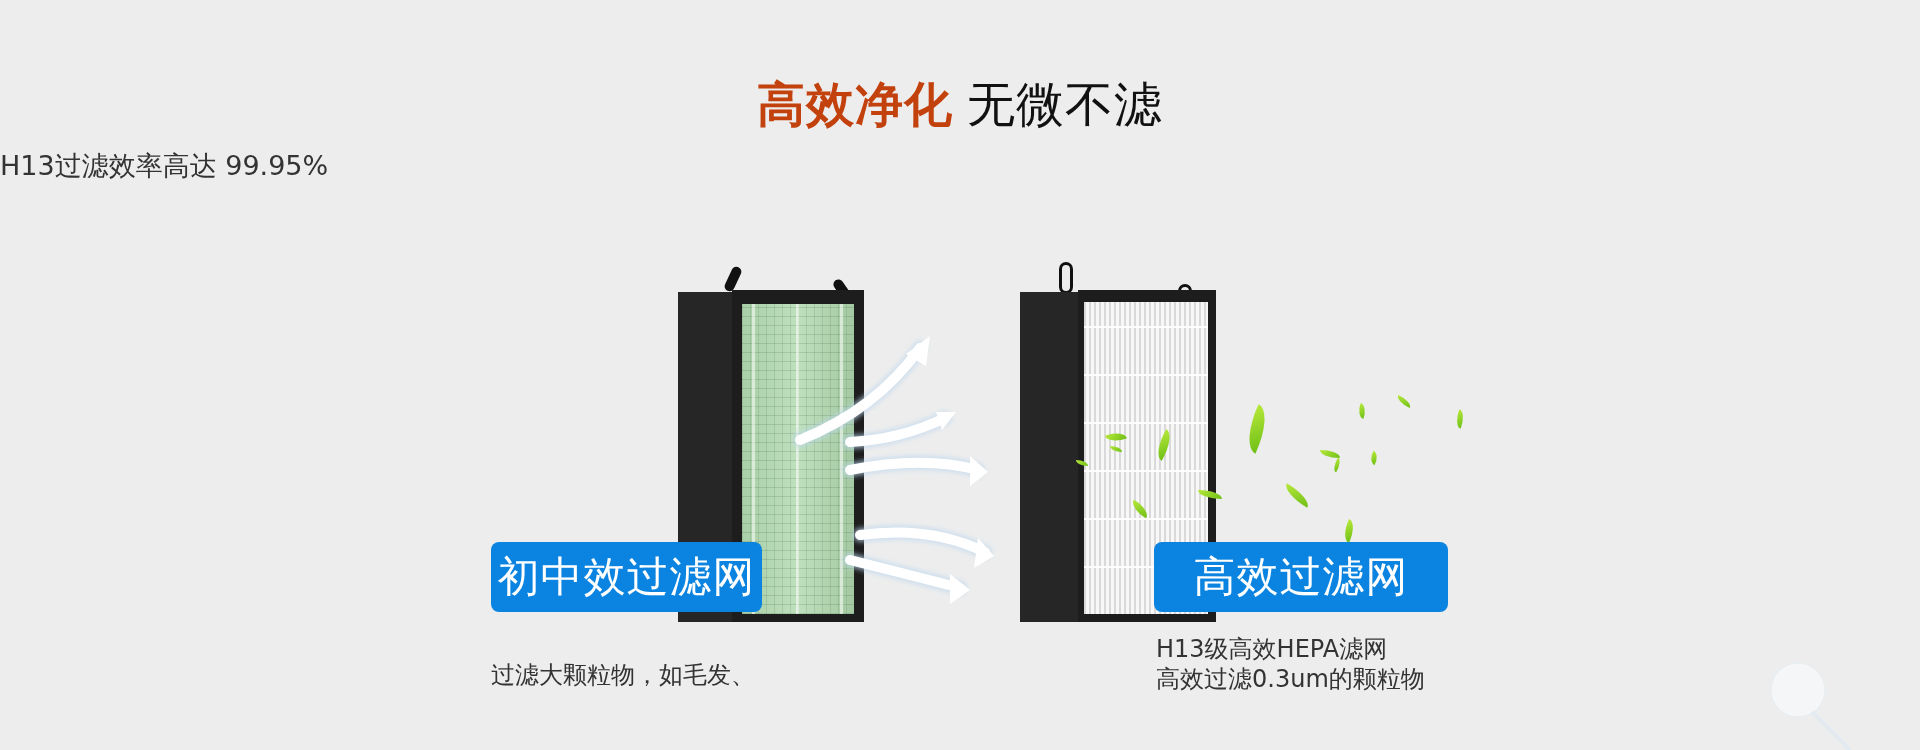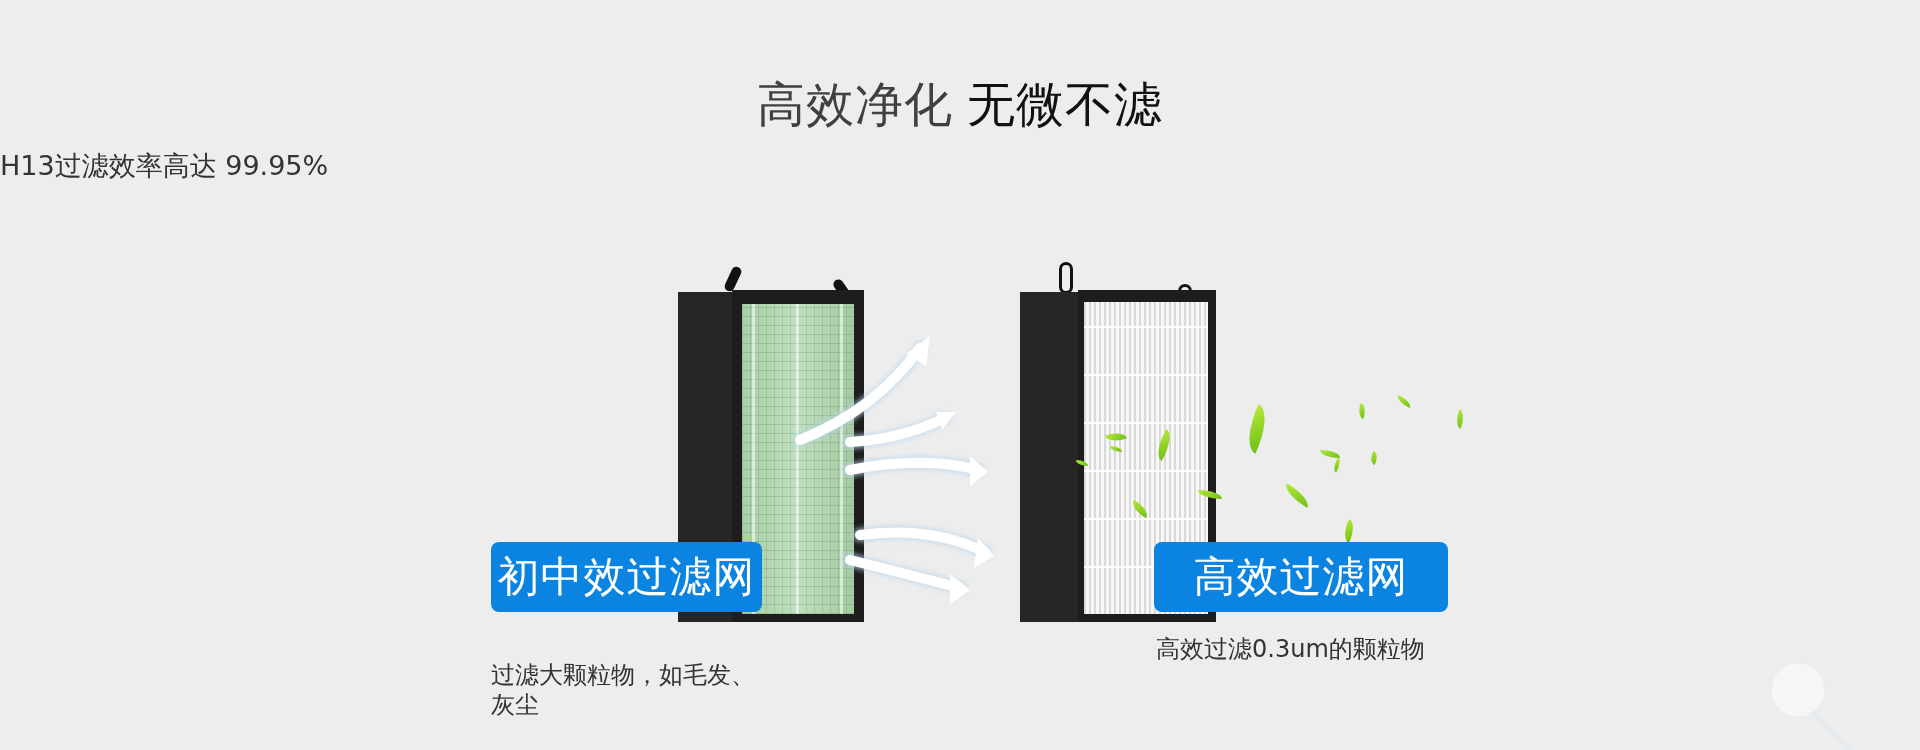--- a/index.html
+++ b/index.html
@@ -1,18 +1,18 @@
 <!DOCTYPE html>
 <html><head>
 <meta charset="utf-8">
 <style>
   html,body{margin:0;padding:0;}
   body{width:1920px;height:750px;background:#ededed;overflow:hidden;position:relative;font-family:"DejaVu Sans","Liberation Sans",sans-serif;}
   .headline{position:absolute;left:0;right:0;top:74px;text-align:center;font-size:48px;line-height:60px;letter-spacing:1px;}
-  .headline .blue{color:#404040;}
+  .headline .blue{color:#c2410c;font-weight:bold;}
   .headline .black{color:#111;margin-left:14px;}
   .subline{position:absolute;left:0;right:0;top:148px;text-align:left;font-size:27px;color:#333;line-height:36px;}
   .filter{position:absolute;}
   .side{position:absolute;background:#262626;}
   .face{position:absolute;background:#1d1d1d;}
   .mesh-green{position:absolute;background:
      repeating-linear-gradient(90deg,rgba(255,255,255,0.0) 0 10px,rgba(255,255,255,0.55) 10px 13px,rgba(255,255,255,0) 13px 44px),
      repeating-linear-gradient(0deg,rgba(60,90,60,0.18) 0 1px,transparent 1px 9px),
      repeating-linear-gradient(90deg,rgba(60,90,60,0.14) 0 1px,transparent 1px 8px),
      linear-gradient(90deg,#a9cfa8,#bfe0bd 50%,#a4c9a2);}
@@ -96,22 +96,22 @@
   <div class="leaf" style="left:1396px;top:398px;width:16px;height:7px;transform:rotate(25deg);"></div>
   <div class="leaf" style="left:1456px;top:410px;width:8px;height:18px;transform:rotate(20deg);"></div>
   <div class="leaf" style="left:1344px;top:520px;width:10px;height:22px;transform:rotate(25deg);"></div>
 </div>
 
 <div class="label-btn" style="left:491px;top:542px;width:271px;">初中效过滤网</div>
 <div class="label-btn" style="left:1154px;top:542px;width:294px;">高效过滤网</div>
 
 <div class="desc" style="left:491px;top:660px;">
   <div>过滤大颗粒物，如毛发、</div>
-  <div>灰尘</div>
 </div>
 <div class="desc" style="left:1156px;top:634px;">
+  <div>H13级高效HEPA滤网</div>
   <div>高效过滤0.3um的颗粒物</div>
 </div>
 
 <svg class="deco" style="left:1760px;top:660px;" width="120" height="90" viewBox="0 0 120 90">
   <circle cx="38" cy="30" r="27" fill="#f4f6f8" stroke="#e6edf2" stroke-width="1"></circle>
   <line x1="52" y1="52" x2="90" y2="90" stroke="#e2ebf1" stroke-width="4"></line>
 </svg>
 
 </body></html>

